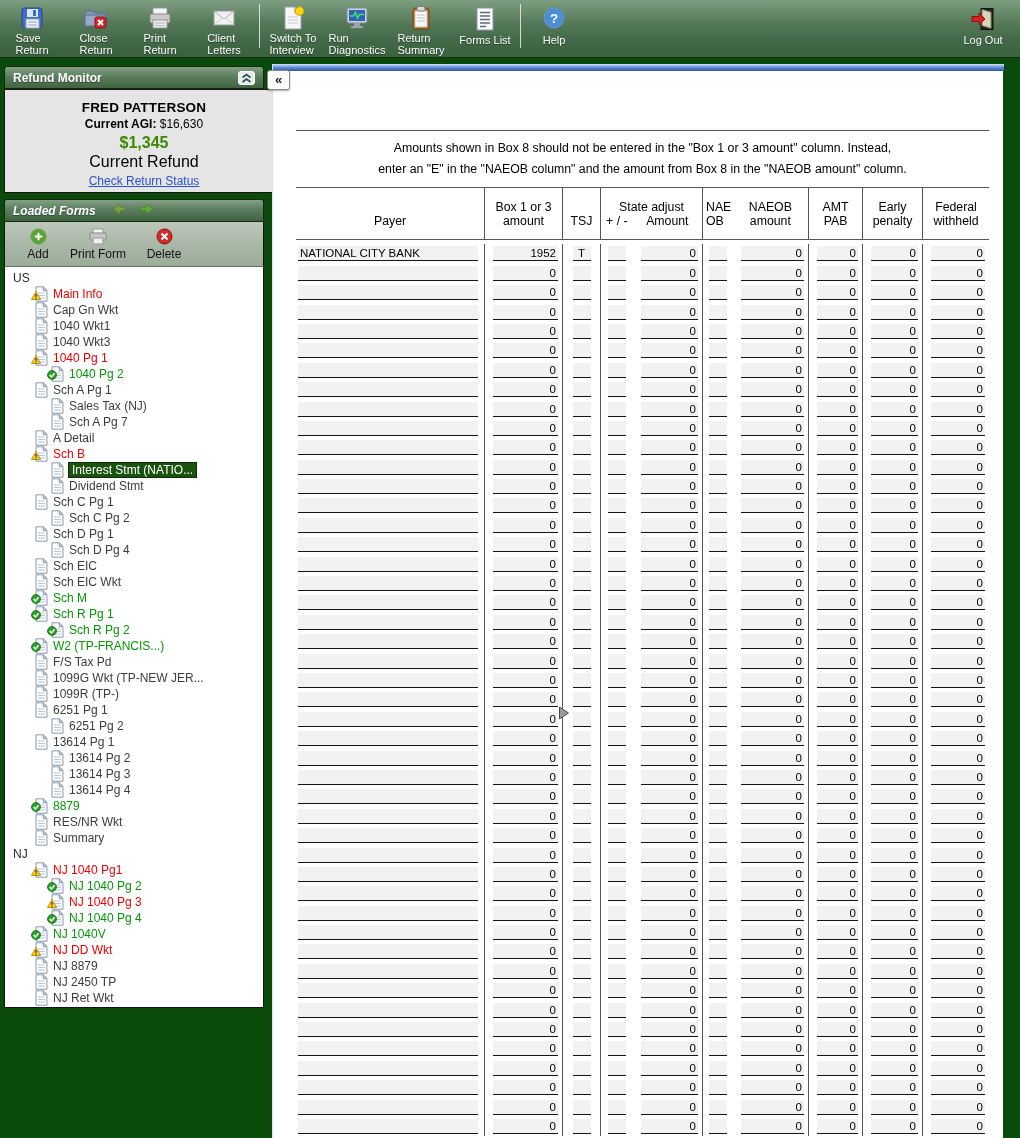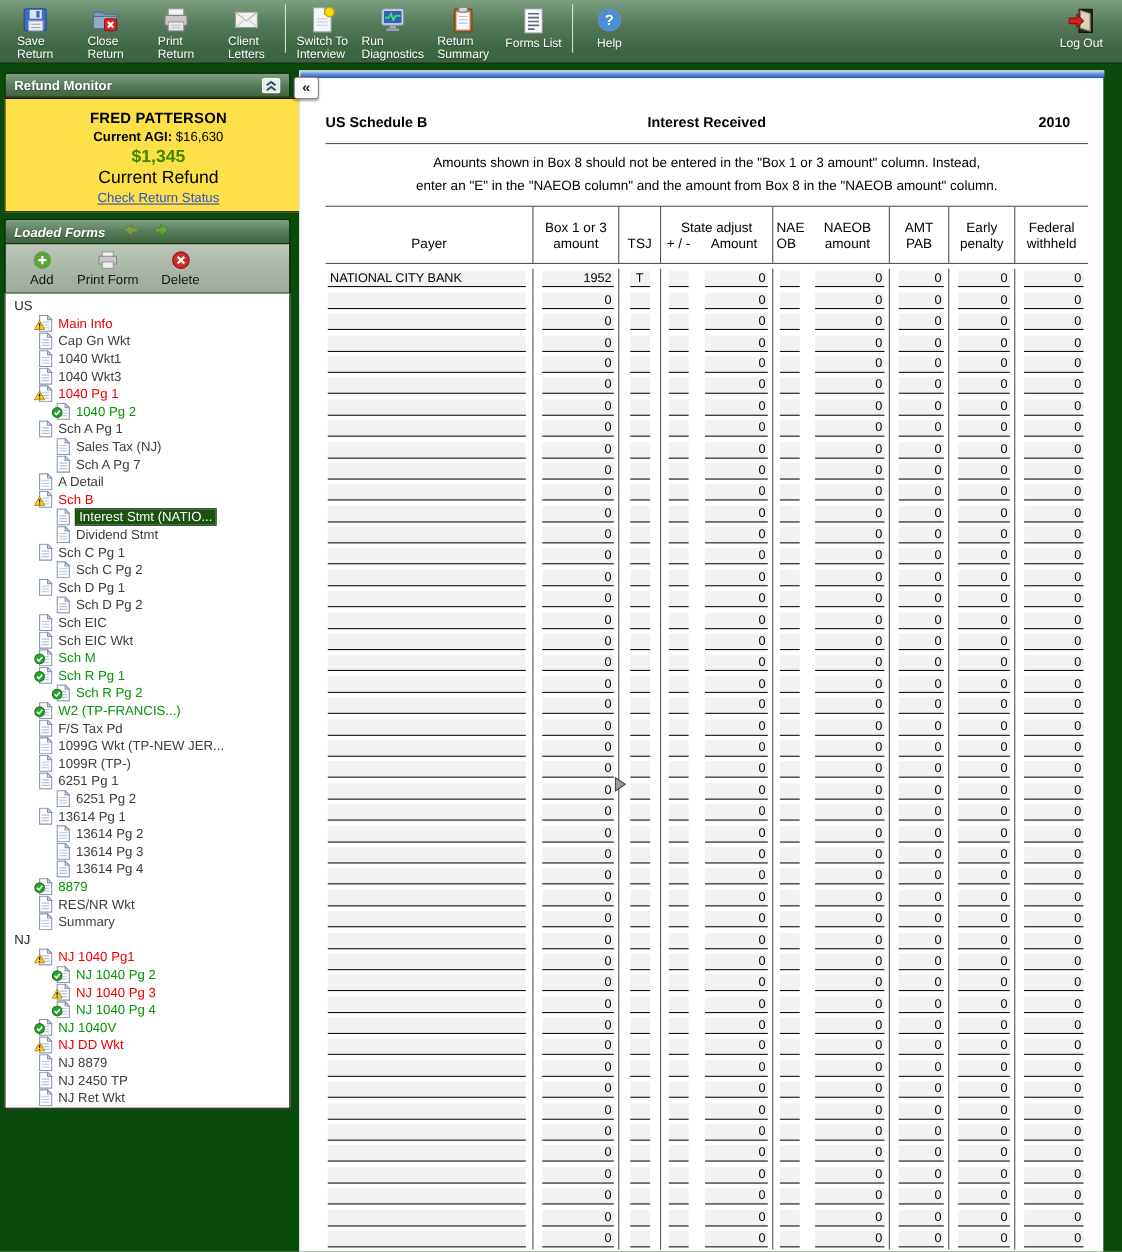--- a/index.html
+++ b/index.html
@@ -35,21 +35,21 @@
     background:linear-gradient(180deg,#83a085 0%,#5c7e60 45%,#40633f 100%);
     border:1px solid #13290f; border-radius:3px 3px 0 0;
     color:#fff; font-size:12px; font-weight:bold;
     display:flex; align-items:center; padding:0 8px;
     text-shadow:0 1px 1px rgba(0,0,0,.4);
   }
   .refund-header { top:66px; }
   .collapse-btn { margin-left:auto; display:flex; cursor:pointer; }
   .refund-body {
     position:absolute; left:4px; top:89px; width:280px; height:104px;
-    background:#fde047; border:1px solid #141414; text-align:center; color:#000;
+    background:#e5e5e5; border:1px solid #141414; text-align:center; color:#000;
   }
   .client-name { font-size:13.5px; font-weight:bold; margin-top:10px; letter-spacing:.2px; }
   .agi-line { font-size:12px; margin-top:2px; }
   .refund-amt { font-size:16px; font-weight:bold; color:#3f8800; margin-top:3px; }
   .refund-lbl { font-size:16px; margin-top:1px; }
   .status-link { font-size:12px; color:#2a52cc; text-decoration:underline; cursor:pointer; display:inline-block; margin-top:1px; }
   .lf-header { top:199px;font-style:italic; }
   .lf-arrows { display:flex; gap:14px; margin-left:16px; }
   .lf-toolbar {
     position:absolute; left:4px; top:222px; width:260px; height:45px;
@@ -496,21 +496,21 @@
       <span class="tlabel">Sch D Pg 1</span>
     </div>
     <div class="tree-item lv2">
       <span class="tico"><svg width="13" height="16" viewBox="0 0 13 16">
           <path d="M1 .8 h7.2 L12 4.6 V15.2 H1 z" fill="#fdfdfd" stroke="#8a97ad"></path>
           <path d="M8.2 .8 L12 4.6 H8.2 z" fill="#dde4ee" stroke="#8a97ad"></path>
           <line x1="3" y1="7" x2="10" y2="7" stroke="#b9c4d6"></line>
           <line x1="3" y1="9.5" x2="10" y2="9.5" stroke="#b9c4d6"></line>
           <line x1="3" y1="12" x2="10" y2="12" stroke="#b9c4d6"></line>
         </svg></span>
-      <span class="tlabel">Sch D Pg 2</span>
+      <span class="tlabel">Sch D Pg 4</span>
     </div>
     <div class="tree-item lv1">
       <span class="tico"><svg width="13" height="16" viewBox="0 0 13 16">
           <path d="M1 .8 h7.2 L12 4.6 V15.2 H1 z" fill="#fdfdfd" stroke="#8a97ad"></path>
           <path d="M8.2 .8 L12 4.6 H8.2 z" fill="#dde4ee" stroke="#8a97ad"></path>
           <line x1="3" y1="7" x2="10" y2="7" stroke="#b9c4d6"></line>
           <line x1="3" y1="9.5" x2="10" y2="9.5" stroke="#b9c4d6"></line>
           <line x1="3" y1="12" x2="10" y2="12" stroke="#b9c4d6"></line>
         </svg></span>
       <span class="tlabel">Sch EIC</span>
@@ -813,25 +813,20 @@
           <line x1="3" y1="12" x2="10" y2="12" stroke="#b9c4d6"></line>
         </svg></span>
       <span class="tlabel">NJ Ret Wkt</span>
     </div>
   </div>
 
 <div class="main">
   <div class="main-topbar"></div>
   <div class="collapse-sidebar-btn">«</div>
 
-  <div class="form-title-row">
-    <span class="ft-left">US Schedule B</span>
-    <span class="ft-center">Interest Received</span>
-    <span class="ft-right">2010</span>
-  </div>
   <div class="hr hr1"></div>
   <div class="instr">
     <div>Amounts shown in Box 8 should not be entered in the  "Box 1 or 3 amount"  column.  Instead,</div>
     <div>enter an  "E"  in the  "NAEOB column"  and the amount from Box 8 in the  "NAEOB amount"  column.</div>
   </div>
   <div class="hr hr2"></div>
 
   <div class="thead">
     <div class="th c-payer br">
         <div>Payer</div>

